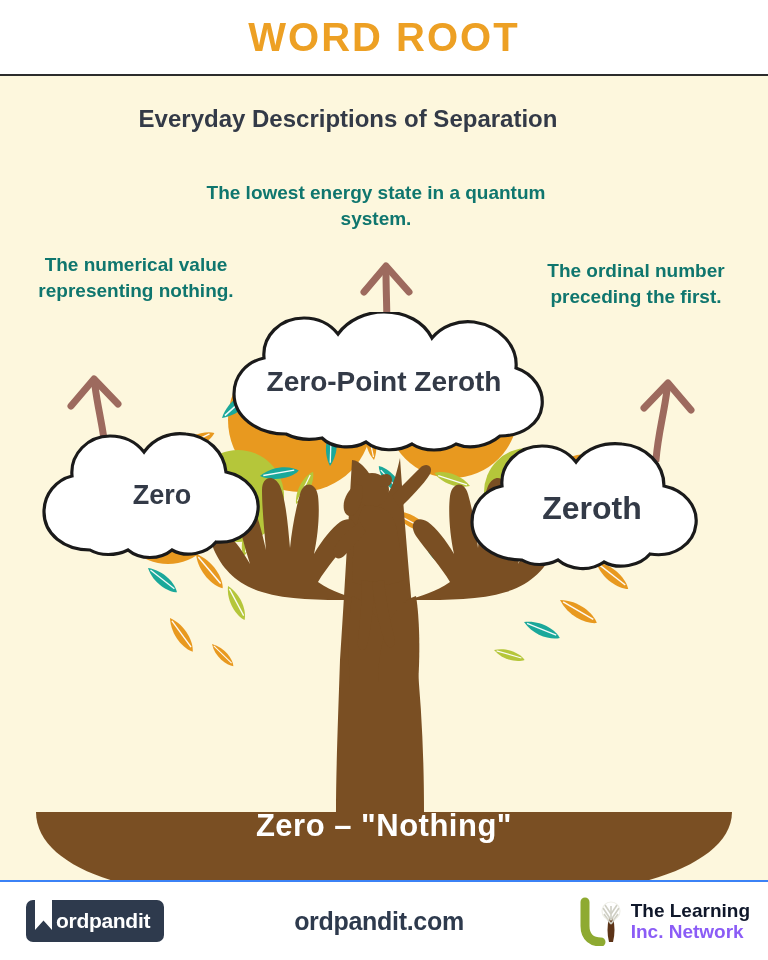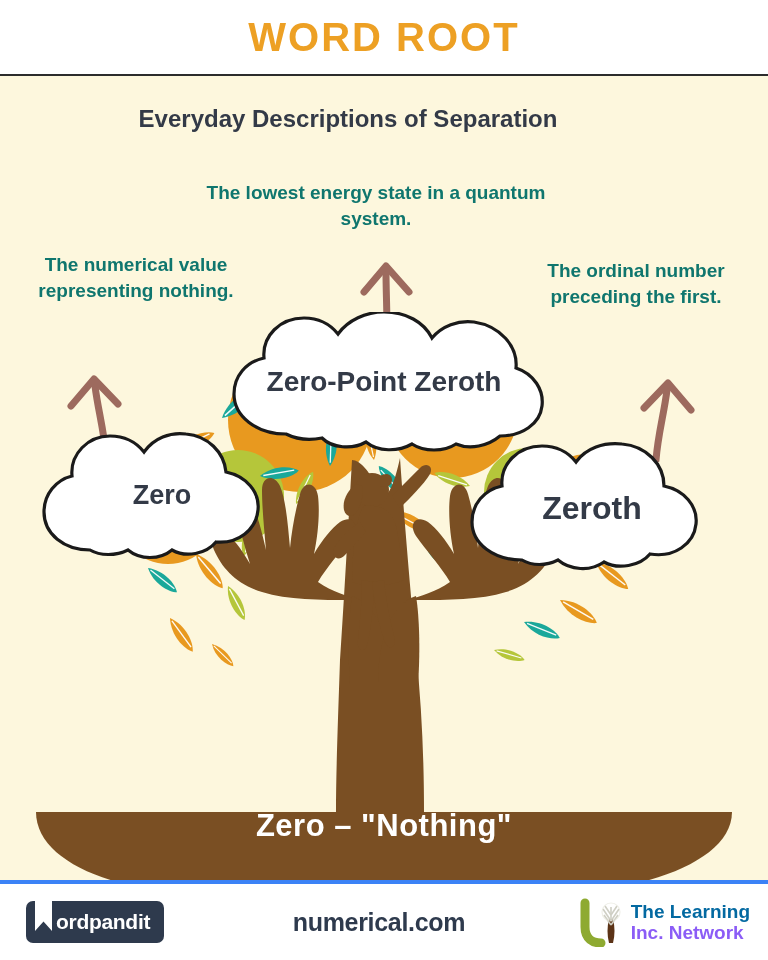--- a/index.html
+++ b/index.html
@@ -110,21 +110,21 @@
   }
 
   
   .footer-band {
     position: absolute;
     left: 0;
     top: 880px;
     width: 768px;
     height: 80px;
     background: #ffffff;
-    border-top: 4px solid #3b82f6;
+    border-top: 2px solid #3b82f6;
     box-sizing: border-box;
     display: flex;
     align-items: center;
   }
   .footer-left {
     width: 210px;
     display: flex;
     align-items: center;
     justify-content: flex-start;
     padding-left: 26px;
@@ -165,21 +165,21 @@
   }
   .footer-right {
     width: 220px;
     display: flex;
     align-items: center;
     justify-content: flex-end;
     padding-right: 18px;
     box-sizing: border-box;
   }
   .tln-text { margin-left: 6px; line-height: 1.12; }
-  .tln-line1 { font-size: 19px; font-weight: bold; color: #0369a1; }
+  .tln-line1 { font-size: 19px; font-weight: bold; color: #0f172a; }
   .tln-line2 { font-size: 19px; font-weight: bold; color: #8b5cf6; }
 </style>
 </head>
 <body>
 
 <div id="poster">
 
   <div class="header-band">
     <div class="header-title">WORD ROOT</div>
   </div>
@@ -420,21 +420,21 @@
 
   <div class="footer-band">
 
     <div class="footer-left">
       <div class="wp-logo">
         <span class="wp-bookmark"></span>
         <span class="wp-logo-text">ordpandit</span>
       </div>
     </div>
 
-    <div class="footer-center">numerical.com</div>
+    <div class="footer-center">ordpandit.com</div>
 
     <div class="footer-right">
       <svg width="46" height="50" viewBox="0 0 46 50">
 
         <path d="M6 6 L6 30 C 6 42, 14 46, 22 46" stroke="#8eaa31" stroke-width="9" fill="none" stroke-linecap="round"></path>
 
         <path d="M30 46 C 28 38, 28 30, 30 22 L 34 22 C 36 30, 36 38, 34 46 Z" fill="#5c3317"></path>
         <g stroke="#cfcfc4" stroke-width="1.6" fill="none">
           <path d="M32 24 L24 12"></path>
             <path d="M32 24 L40 12"></path>

